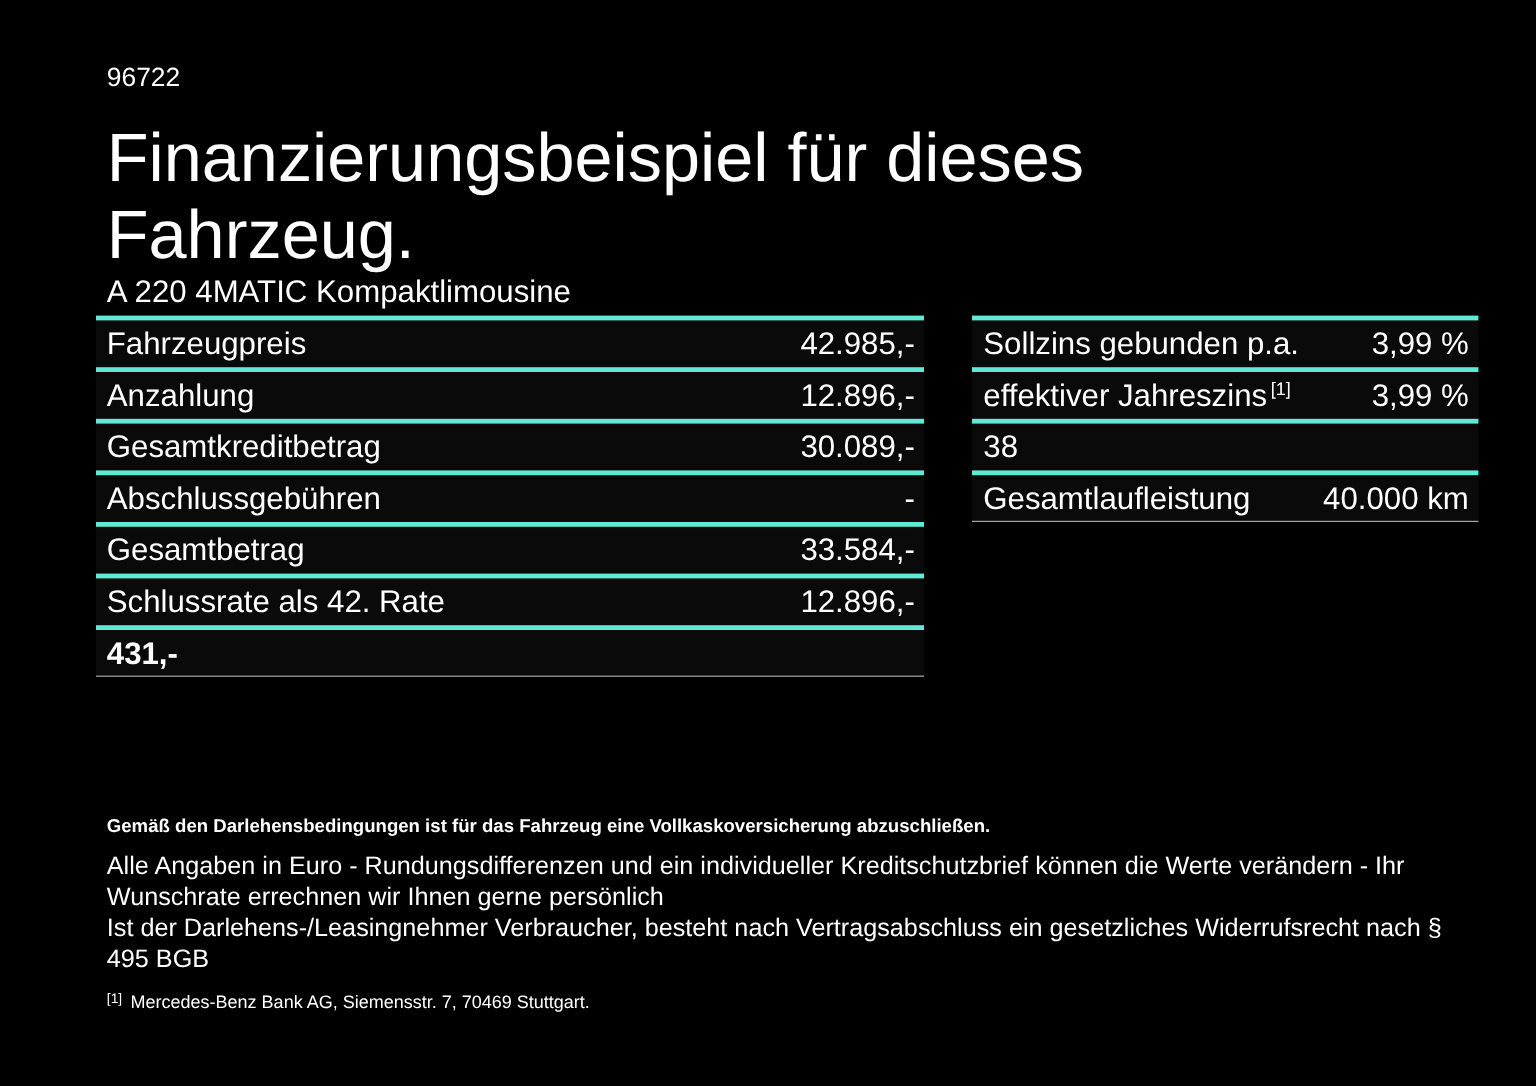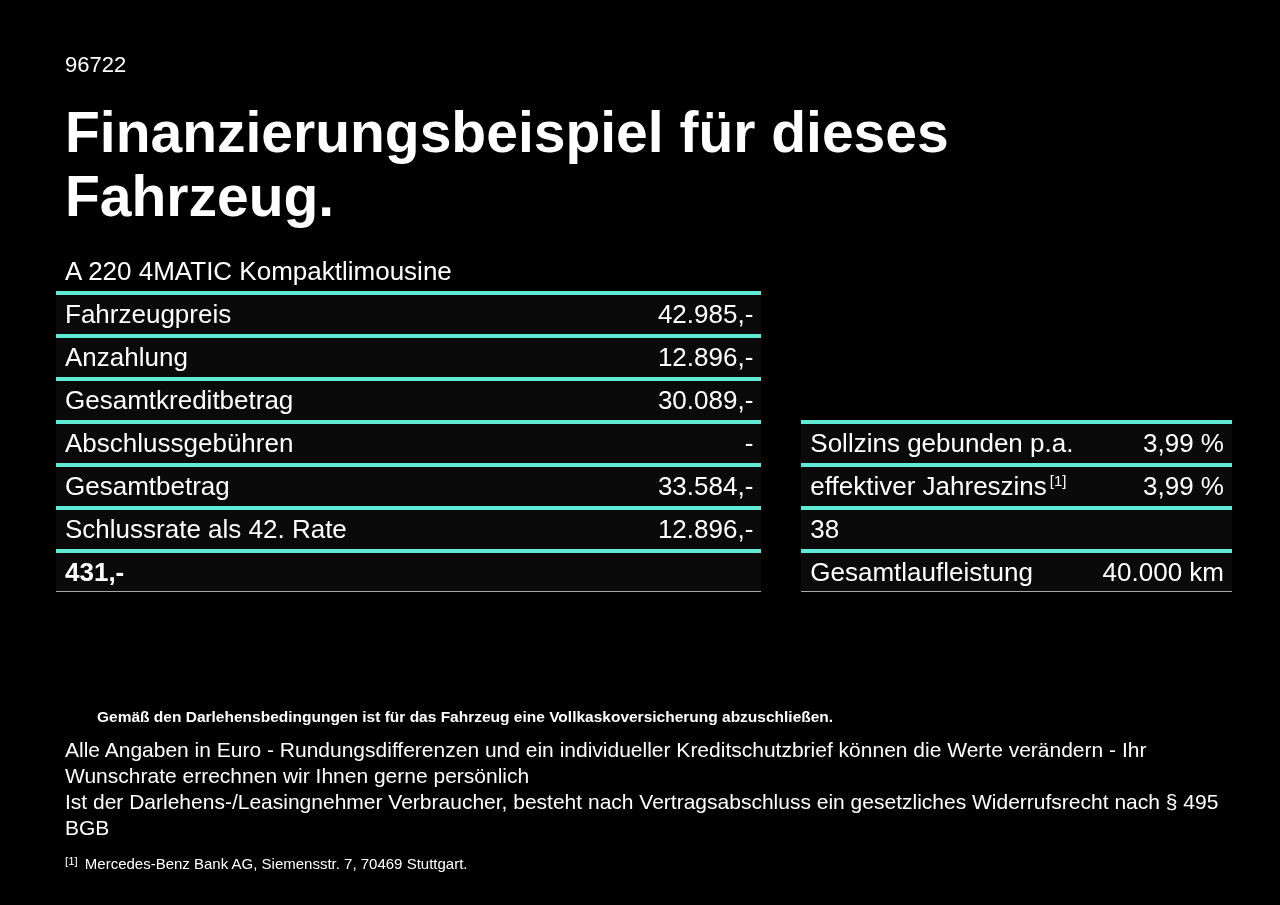--- a/index.html
+++ b/index.html
@@ -6,40 +6,39 @@
   html, body { margin: 0; padding: 0; }
   body {
     width: 1280px;
     height: 905px;
     background: #000000;
     color: #ffffff;
     font-family: "Liberation Sans", sans-serif;
     overflow: hidden;
   }
   .page {
-    padding: 52px 48px 0 56px;
+    padding: 52px 48px 0 80px;
   }
   .vehicle-id {
     margin: 0 0 0 9px;
     font-size: 22px;
     line-height: 26px;
     font-weight: 400;
   }
   .main-title {
     margin: 22px 0 0 9px;
     font-size: 57px;
     line-height: 64px;
-    font-weight: 700;
+    font-weight: 400;
     letter-spacing: 0;
   }
   .columns {
     display: flex;
-    align-items: flex-end;
+    align-items: flex-start;
     gap: 40px;
-    margin-top: 28px;
   }
   .col-left { width: 714px; }
   .col-right { width: 436px; margin-top: 35px; }
   .model-subtitle {
     margin: 0 0 0 9px;
     height: 35px;
     font-size: 26px;
     line-height: 30px;
     font-weight: 400;
   }
@@ -65,21 +64,20 @@
   }
   .footer {
     margin: 115px 0 0 9px;
     max-width: 1160px;
   }
   .footer-bold {
     font-size: 15.5px;
     font-weight: 700;
     line-height: 20px;
     margin-bottom: 10px;
-    margin-left: 32px;
   }
   .footer-line {
     font-size: 21px;
     font-weight: 400;
     line-height: 26px;
   }
   .footnote {
     margin-top: 9px;
     font-size: 15px;
     line-height: 22px;

